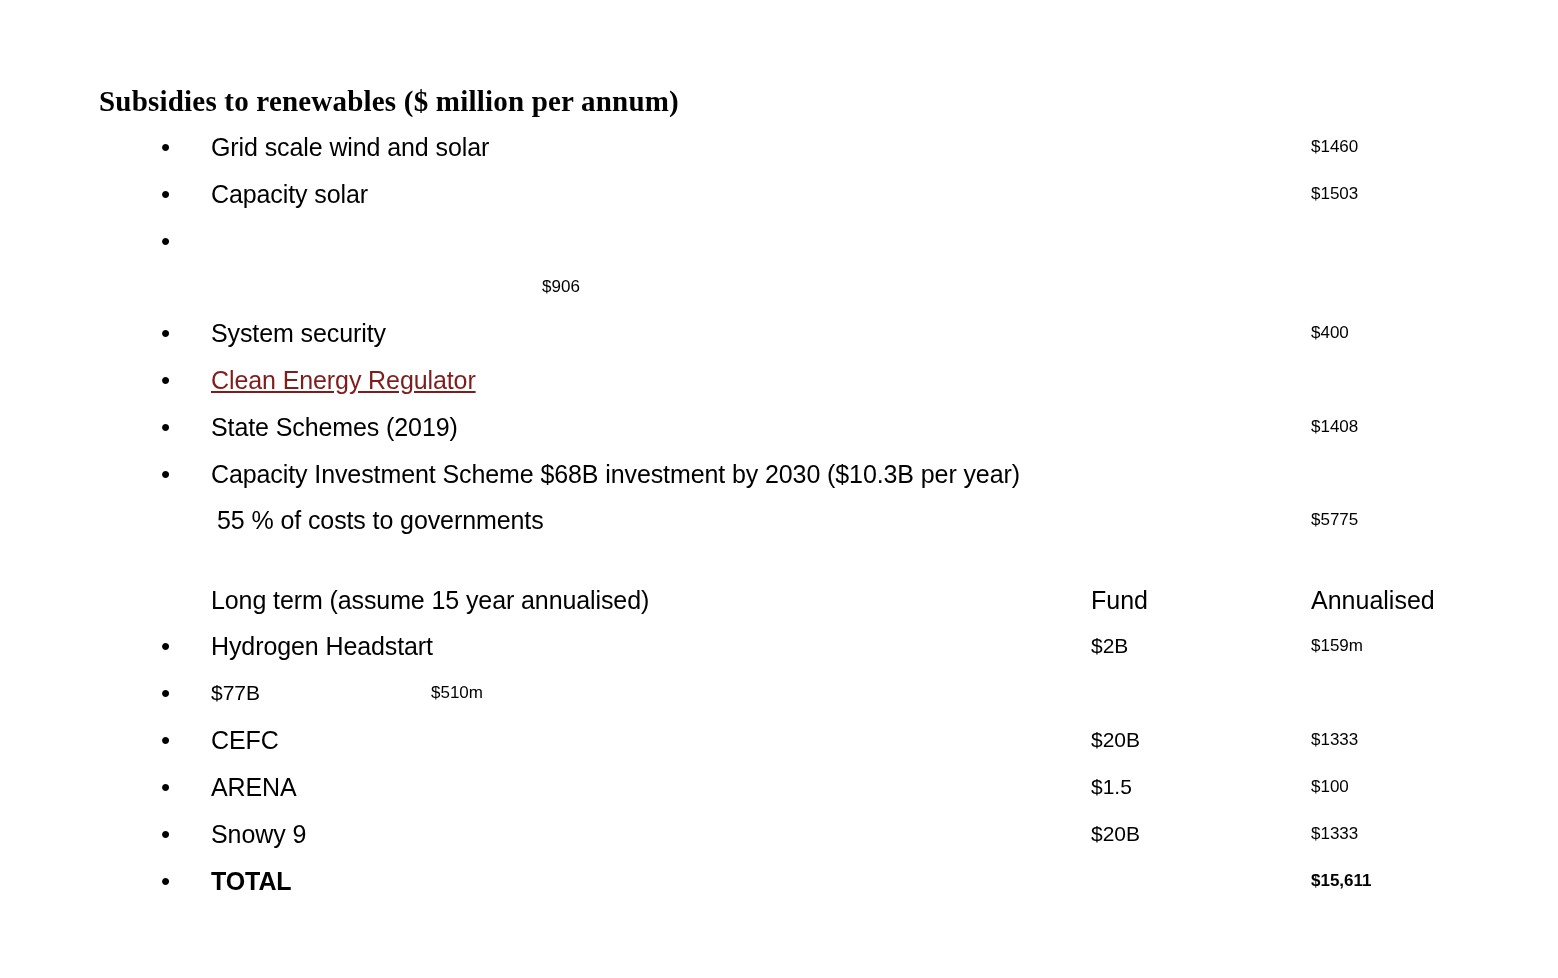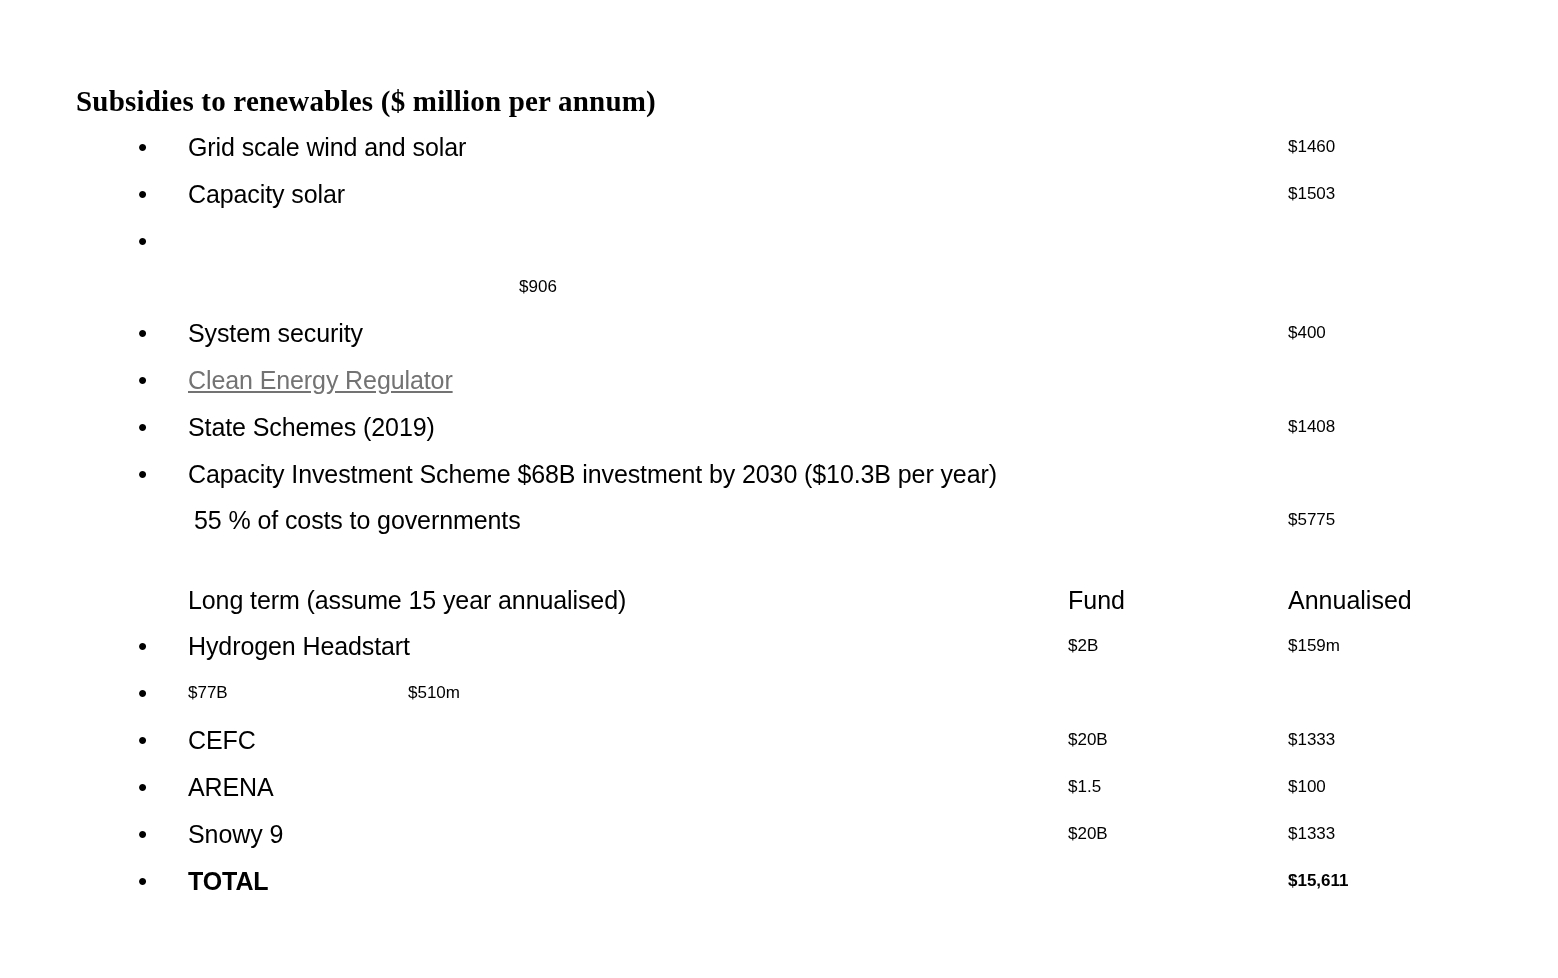--- a/index.html
+++ b/index.html
@@ -12,21 +12,21 @@
     height: 978px;
     font-family: "Liberation Sans", sans-serif;
     color: #000000;
     overflow: hidden;
   }
   .page {
     position: relative;
     width: 1558px;
     height: 978px;
     box-sizing: border-box;
-    padding: 84px 0 0 76px;
+    padding: 84px 0 0 99px;
   }
   .doc-title {
     font-family: "Liberation Serif", serif;
     font-weight: bold;
     font-size: 29px;
     line-height: 34px;
     letter-spacing: 0.2px;
     margin: 0 0 6px 0;
     white-space: nowrap;
   }
@@ -58,31 +58,31 @@
     font-size: 25px;
     line-height: 46px;
     letter-spacing: -0.1px;
   }
   .label-cell .sub-line {
     display: block;
   }
   .fund-cell {
     flex: 0 0 220px;
     width: 220px;
-    font-size: 17px;
+    font-size: 21px;
     line-height: 46px;
   }
   .amount-cell {
     flex: 0 0 260px;
     width: 260px;
     font-size: 17px;
     line-height: 46px;
   }
   .link {
-    color: #737373;
+    color: #7f1d1d;
     text-decoration: underline;
   }
   .bold {
     font-weight: bold;
   }
   .spacer-row {
     height: 34px;
   }
   .header-row .label-cell,
   .header-row .fund-cell,

